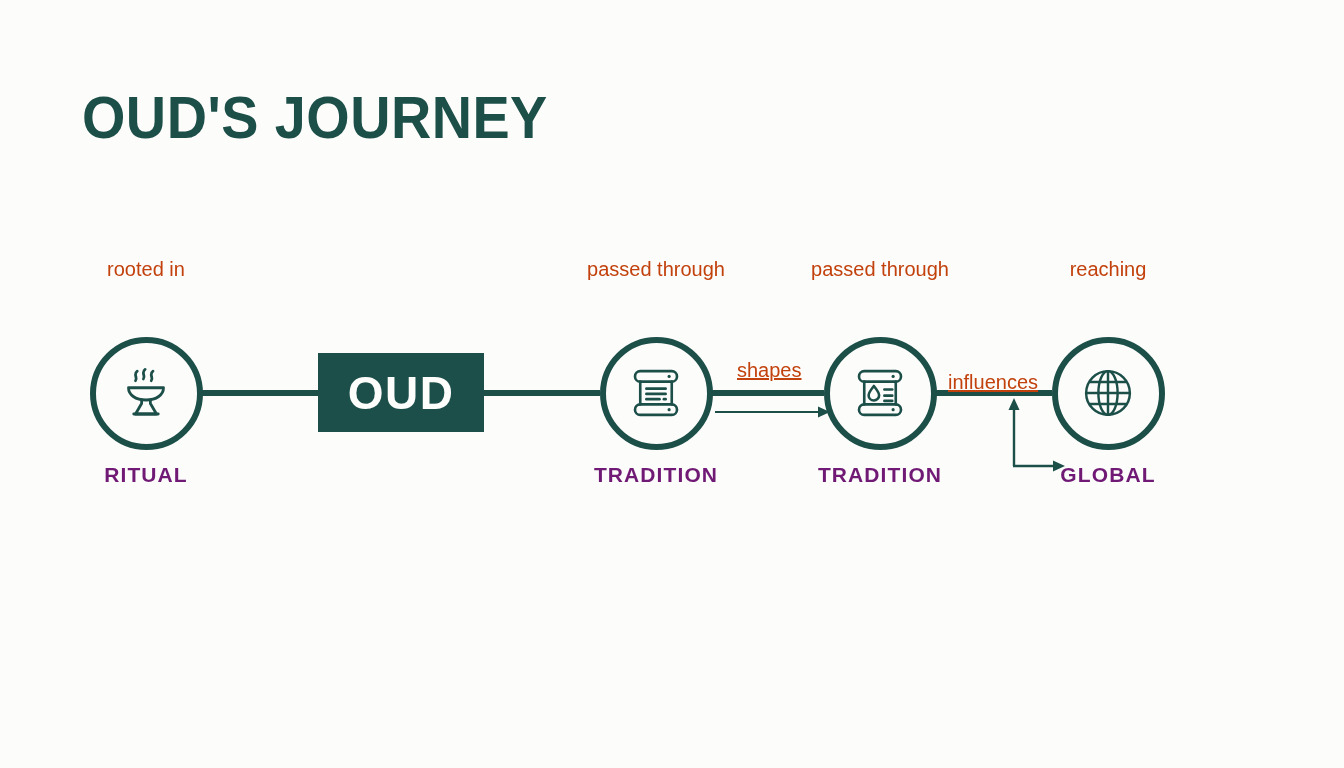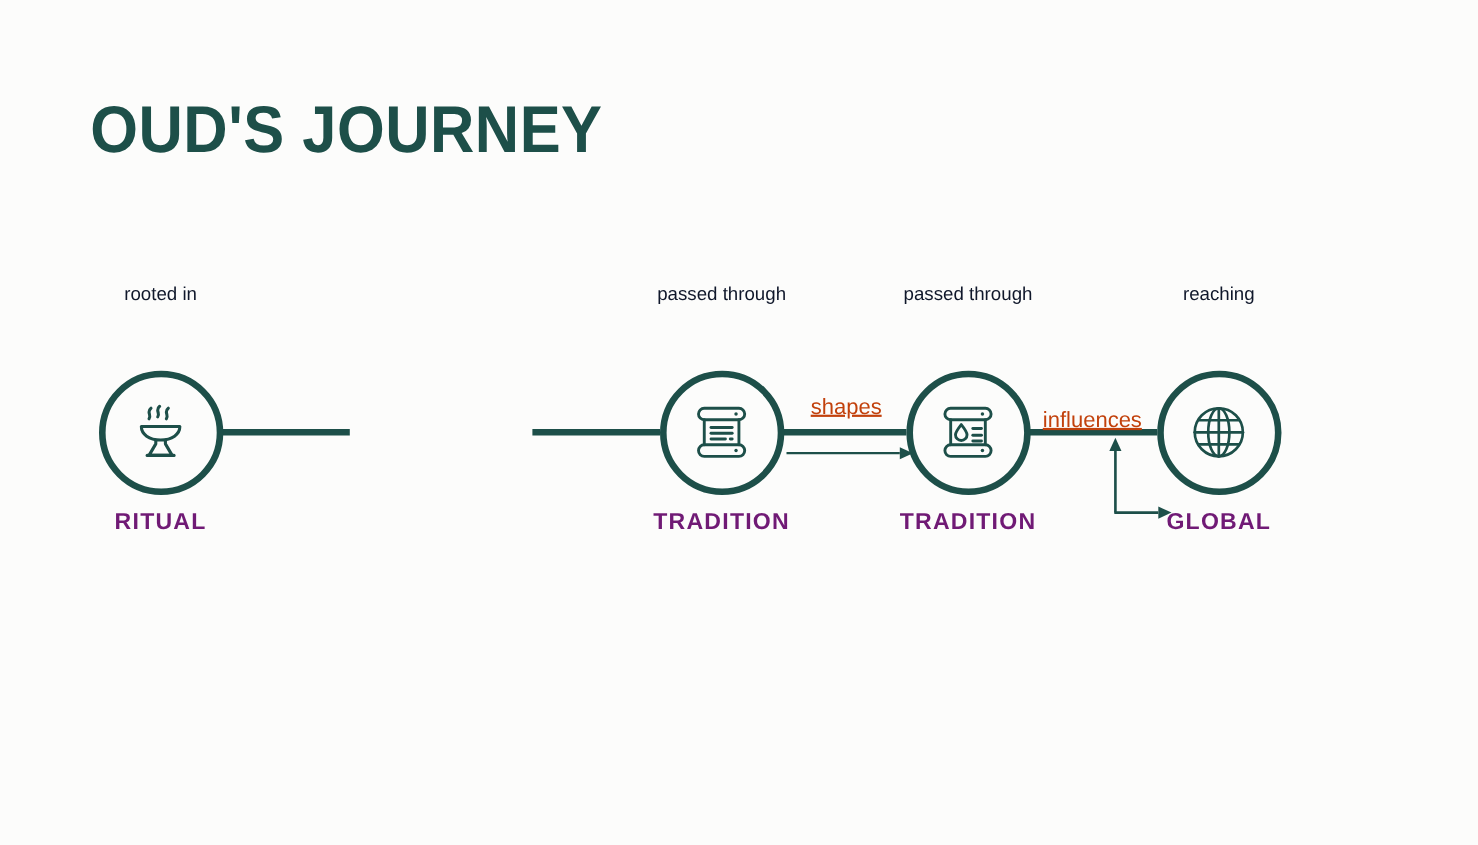--- a/index.html
+++ b/index.html
@@ -65,22 +65,22 @@
     width: 56px;
     height: 56px;
     display: block;
   }
   .node-caption {
     position: absolute;
     top: -135px;
     left: -120px;
     width: 240px;
     text-align: center;
-    font-size: 17px;
-    color: #0f172a;
+    font-size: 20px;
+    color: #c2410c;
     white-space: nowrap;
     font-family: "Liberation Sans", sans-serif;
   }
   .node-label {
     position: absolute;
     top: 70px;
     left: -130px;
     width: 260px;
     text-align: center;
     font-size: 21px;
@@ -138,20 +138,23 @@
 
       <line x1="715" y1="412" x2="818" y2="412" stroke="#1d4f49" stroke-width="2"></line>
       <polygon points="818,406.5 830,412 818,417.5" fill="#1d4f49"></polygon>
 
       <line x1="1014" y1="466" x2="1014" y2="410" stroke="#1d4f49" stroke-width="2.4"></line>
       <polygon points="1008.5,410 1014,398 1019.5,410" fill="#1d4f49"></polygon>
       <line x1="1013" y1="466" x2="1053" y2="466" stroke="#1d4f49" stroke-width="2.4"></line>
       <polygon points="1053,460.5 1065,466 1053,471.5" fill="#1d4f49"></polygon>
     </svg>
 
+    <div class="oud-box">
+      <span class="oud-box-text">OUD</span>
+    </div>
 
     <div class="node" style="left:146px;top:393px;">
       <div class="node-caption">rooted in</div>
       <div class="node-circle">
         <svg class="node-icon" viewBox="0 0 64 64">
           <g fill="none" stroke="#1d4f49" stroke-width="3.2" stroke-linecap="round" stroke-linejoin="round">
             <path d="M20 18c2-2.5 0-4.5 0-7s2-4 2-4"></path>
             <path d="M29 16c2-2.5 0-4.5 0-7s2-4 2-4"></path>
             <path d="M38 18c2-2.5 0-4.5 0-7s2-4 2-4"></path>
             <path d="M12 26h40c0 8-8 14-20 14S12 34 12 26z"></path>

